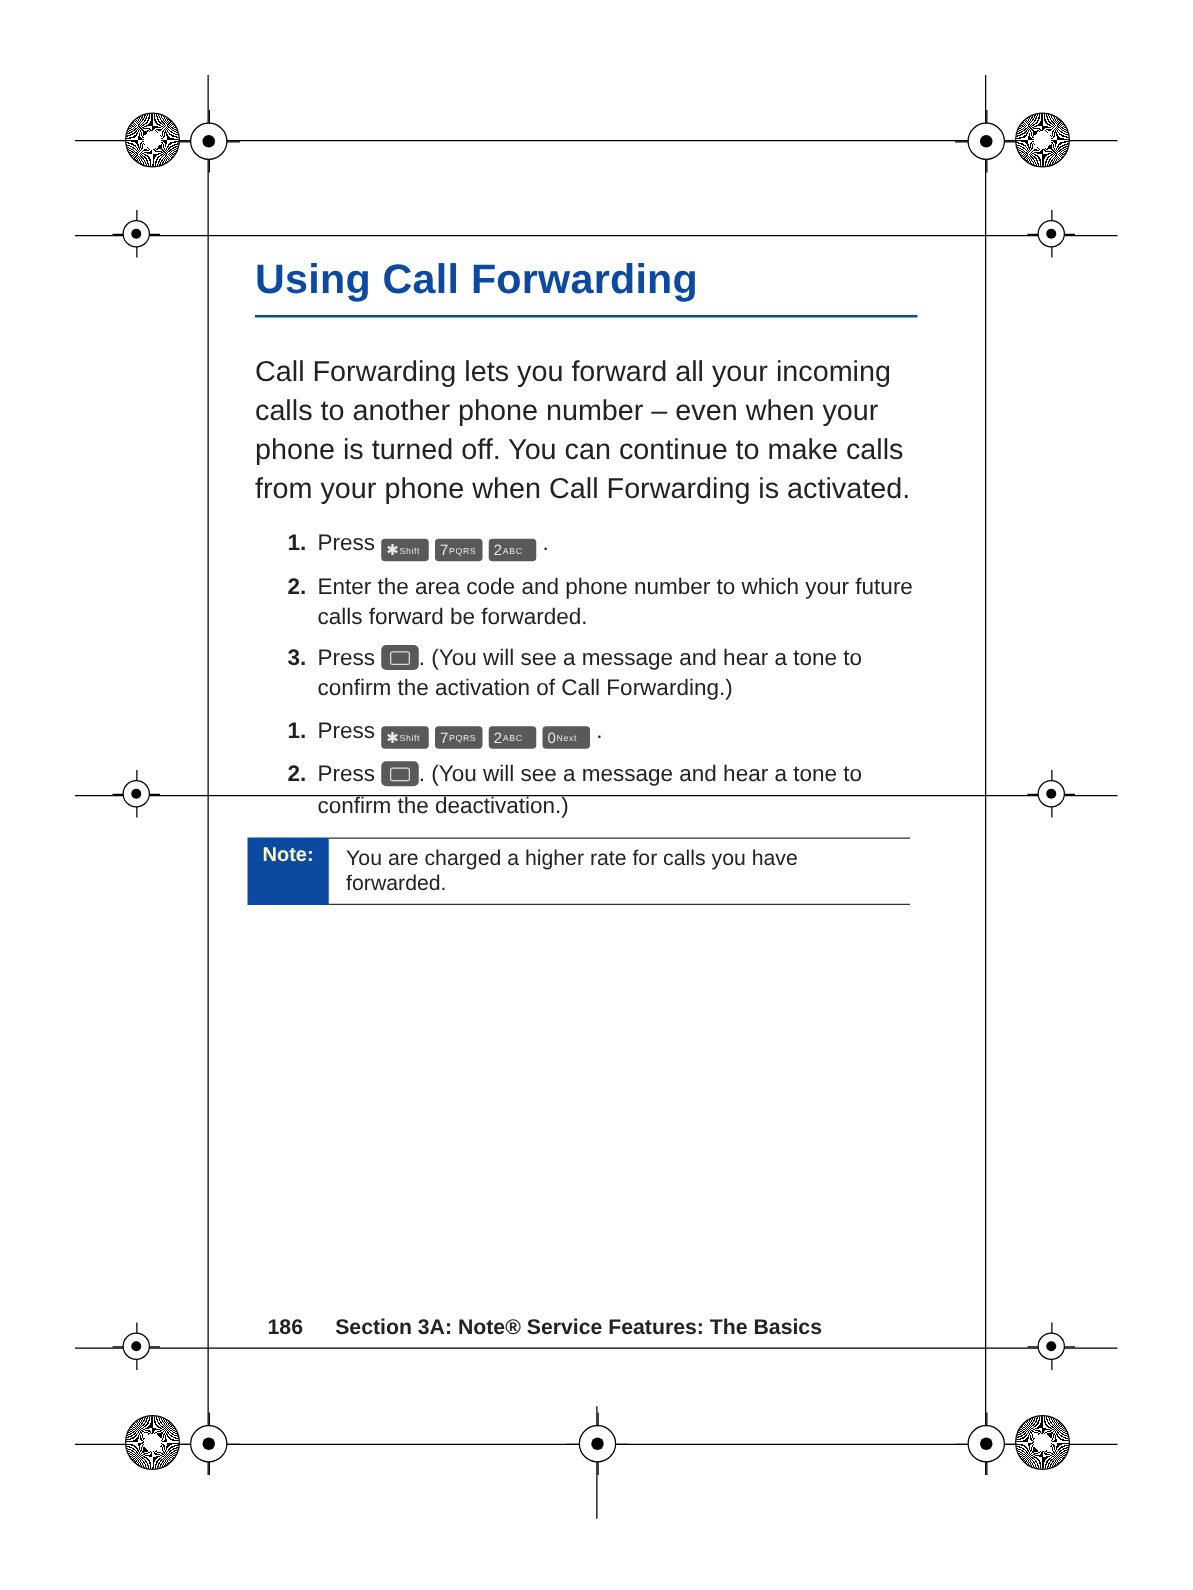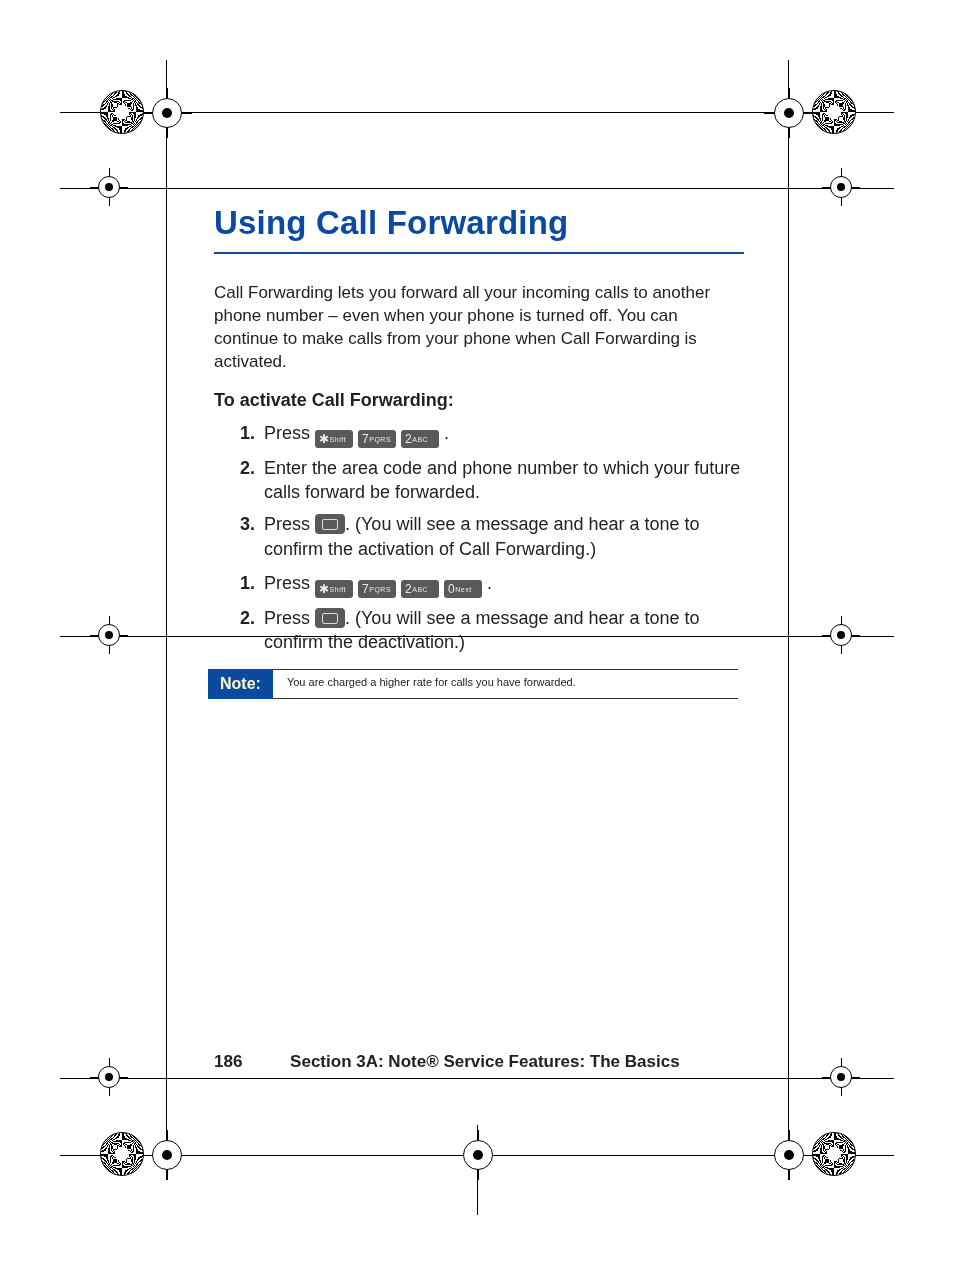--- a/index.html
+++ b/index.html
@@ -23,37 +23,37 @@
   .reg-mark .cross-v{position:absolute;top:-10px;left:50%;width:1px;height:50px;background:#000}
   .reg-mark.small{width:22px;height:22px}
   .reg-mark.small .inner{left:7px;top:7px;width:8px;height:8px}
   .reg-mark.small .cross-h{left:-8px;width:38px}
   .reg-mark.small .cross-v{top:-8px;height:38px}
   .fancy{position:absolute;width:42px;height:42px;border-radius:50%;
     background:radial-gradient(circle,#fff 0 7px,transparent 7px),
       repeating-conic-gradient(#000 0 2deg,#fff 2deg 4deg);
     border:1px solid #000}
   
-  .page{position:absolute;left:214px;top:204px;width:530px}
+  .page{position:absolute;left:204px;top:204px;width:530px}
   h1{font-family:"Arial Narrow",Arial,sans-serif;font-weight:700;font-stretch:condensed;color:#0b4aa0;font-size:33px;margin:0 0 10px;letter-spacing:.2px}
   .title-rule{height:2px;background:#0b4aa0;width:530px;margin-bottom:28px}
-  p.intro{font-size:17px;line-height:1.35;margin:0 0 16px}
+  p.intro{font-size:23px;line-height:1.35;margin:0 0 16px}
   .subhead{font-family:"Arial Narrow",Arial,sans-serif;font-weight:600;font-stretch:condensed;font-size:18px;margin:6px 0 10px}
   ol{margin:0 0 10px;padding-left:46px}
   ol li{font-size:18px;line-height:1.35;padding-left:4px;margin-bottom:8px}
   ol li::marker{font-weight:700}
   .key{display:inline-block;vertical-align:-3px;min-width:30px;height:18px;background:#595959;border-radius:3px;color:#eaeaea;font-size:9px;line-height:18px;text-align:left;padding:0 4px;font-family:Arial,sans-serif;letter-spacing:.5px}
   .key .sym{font-size:12px;vertical-align:-1px}
   .talk{display:inline-block;vertical-align:-4px;width:30px;height:20px;background:#595959;border-radius:4px;position:relative}
   .talk::before{content:"";position:absolute;left:7px;top:5px;width:14px;height:9px;border:1px solid #ddd;border-radius:2px}
   .note-row{display:flex;margin-top:14px;width:100%;margin-left:-6px}
   .note-label{background:#0b4aa0;color:#fef9c3;font-family:"Arial Narrow",Arial,sans-serif;font-weight:700;font-size:16px;padding:6px 12px}
-  .note-body{flex:1;border-top:1px solid #333;border-bottom:1px solid #333;padding:6px 14px;font-size:11px}
+  .note-body{flex:1;border-top:1px solid #333;border-bottom:1px solid #333;padding:6px 14px;font-size:17px}
   .footer{position:absolute;left:214px;top:1052px;font-family:"Arial Narrow",Arial,sans-serif;font-weight:700;font-size:17px}
-  .footer .pg{margin-right:43px}
+  .footer .pg{margin-right:21px}
 </style>
 </head>
 <body>
 
 <div class="reg-line vert v1"></div>
 <div class="reg-line vert v2"></div>
 <div class="reg-line horz h1"></div>
 <div class="reg-line horz h2"></div>
 <div class="reg-line horz h3"></div>
 <div class="reg-line horz h4"></div>
@@ -131,21 +131,20 @@
     <div class="outer"></div>
     <div class="inner"></div>
   </div>
 
 <div class="page">
   <h1>Using Call Forwarding</h1>
   <div class="title-rule"></div>
 
   <p class="intro">Call Forwarding lets you forward all your incoming calls to another phone number – even when your phone is turned off. You can continue to make calls from your phone when Call Forwarding is activated.</p>
 
-  <div class="subhead">To activate Call Forwarding:</div>
   <ol>
     <li>
       <span>Press </span>
       <span class="key"><span class="sym">✱</span><span style="font-size:7px">Shift</span></span>
       <span class="key"><span class="sym">7</span><span style="font-size:7px">PQRS</span></span>
       <span class="key"><span class="sym">2</span><span style="font-size:7px">ABC</span></span>
       <span>.</span>
     </li>
     <li>Enter the area code and phone number to which your future calls forward be forwarded.</li>
     <li>

